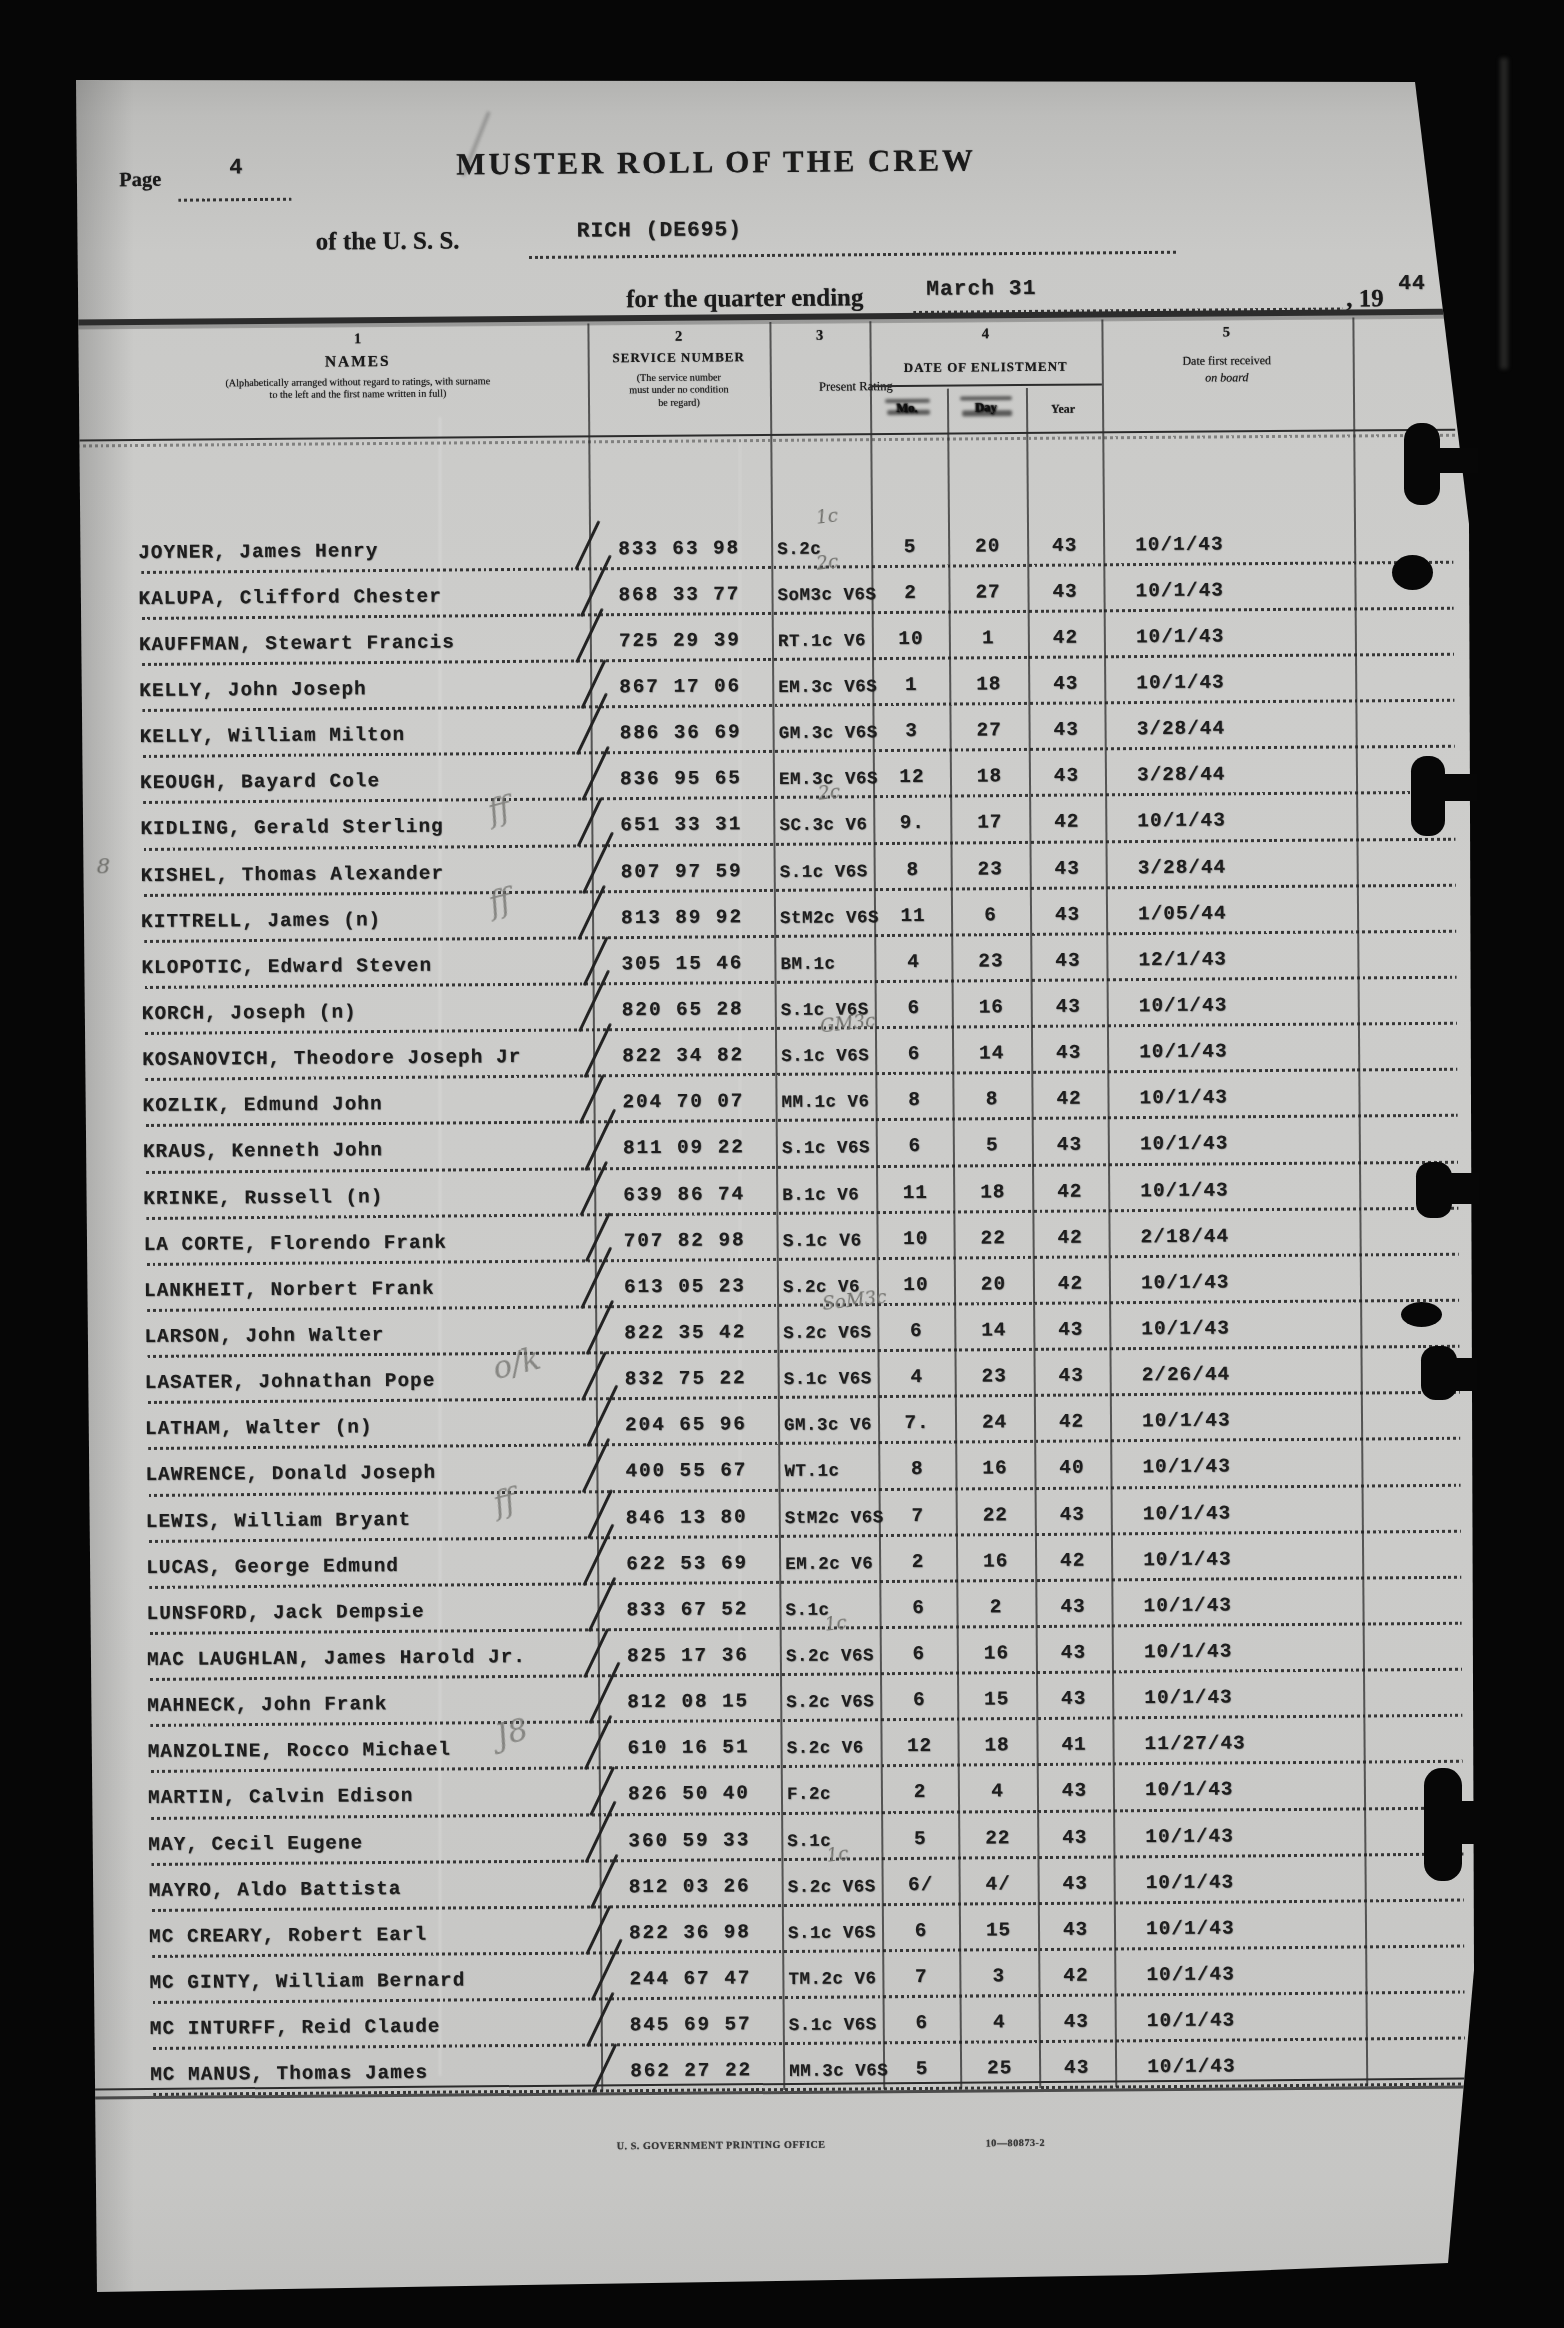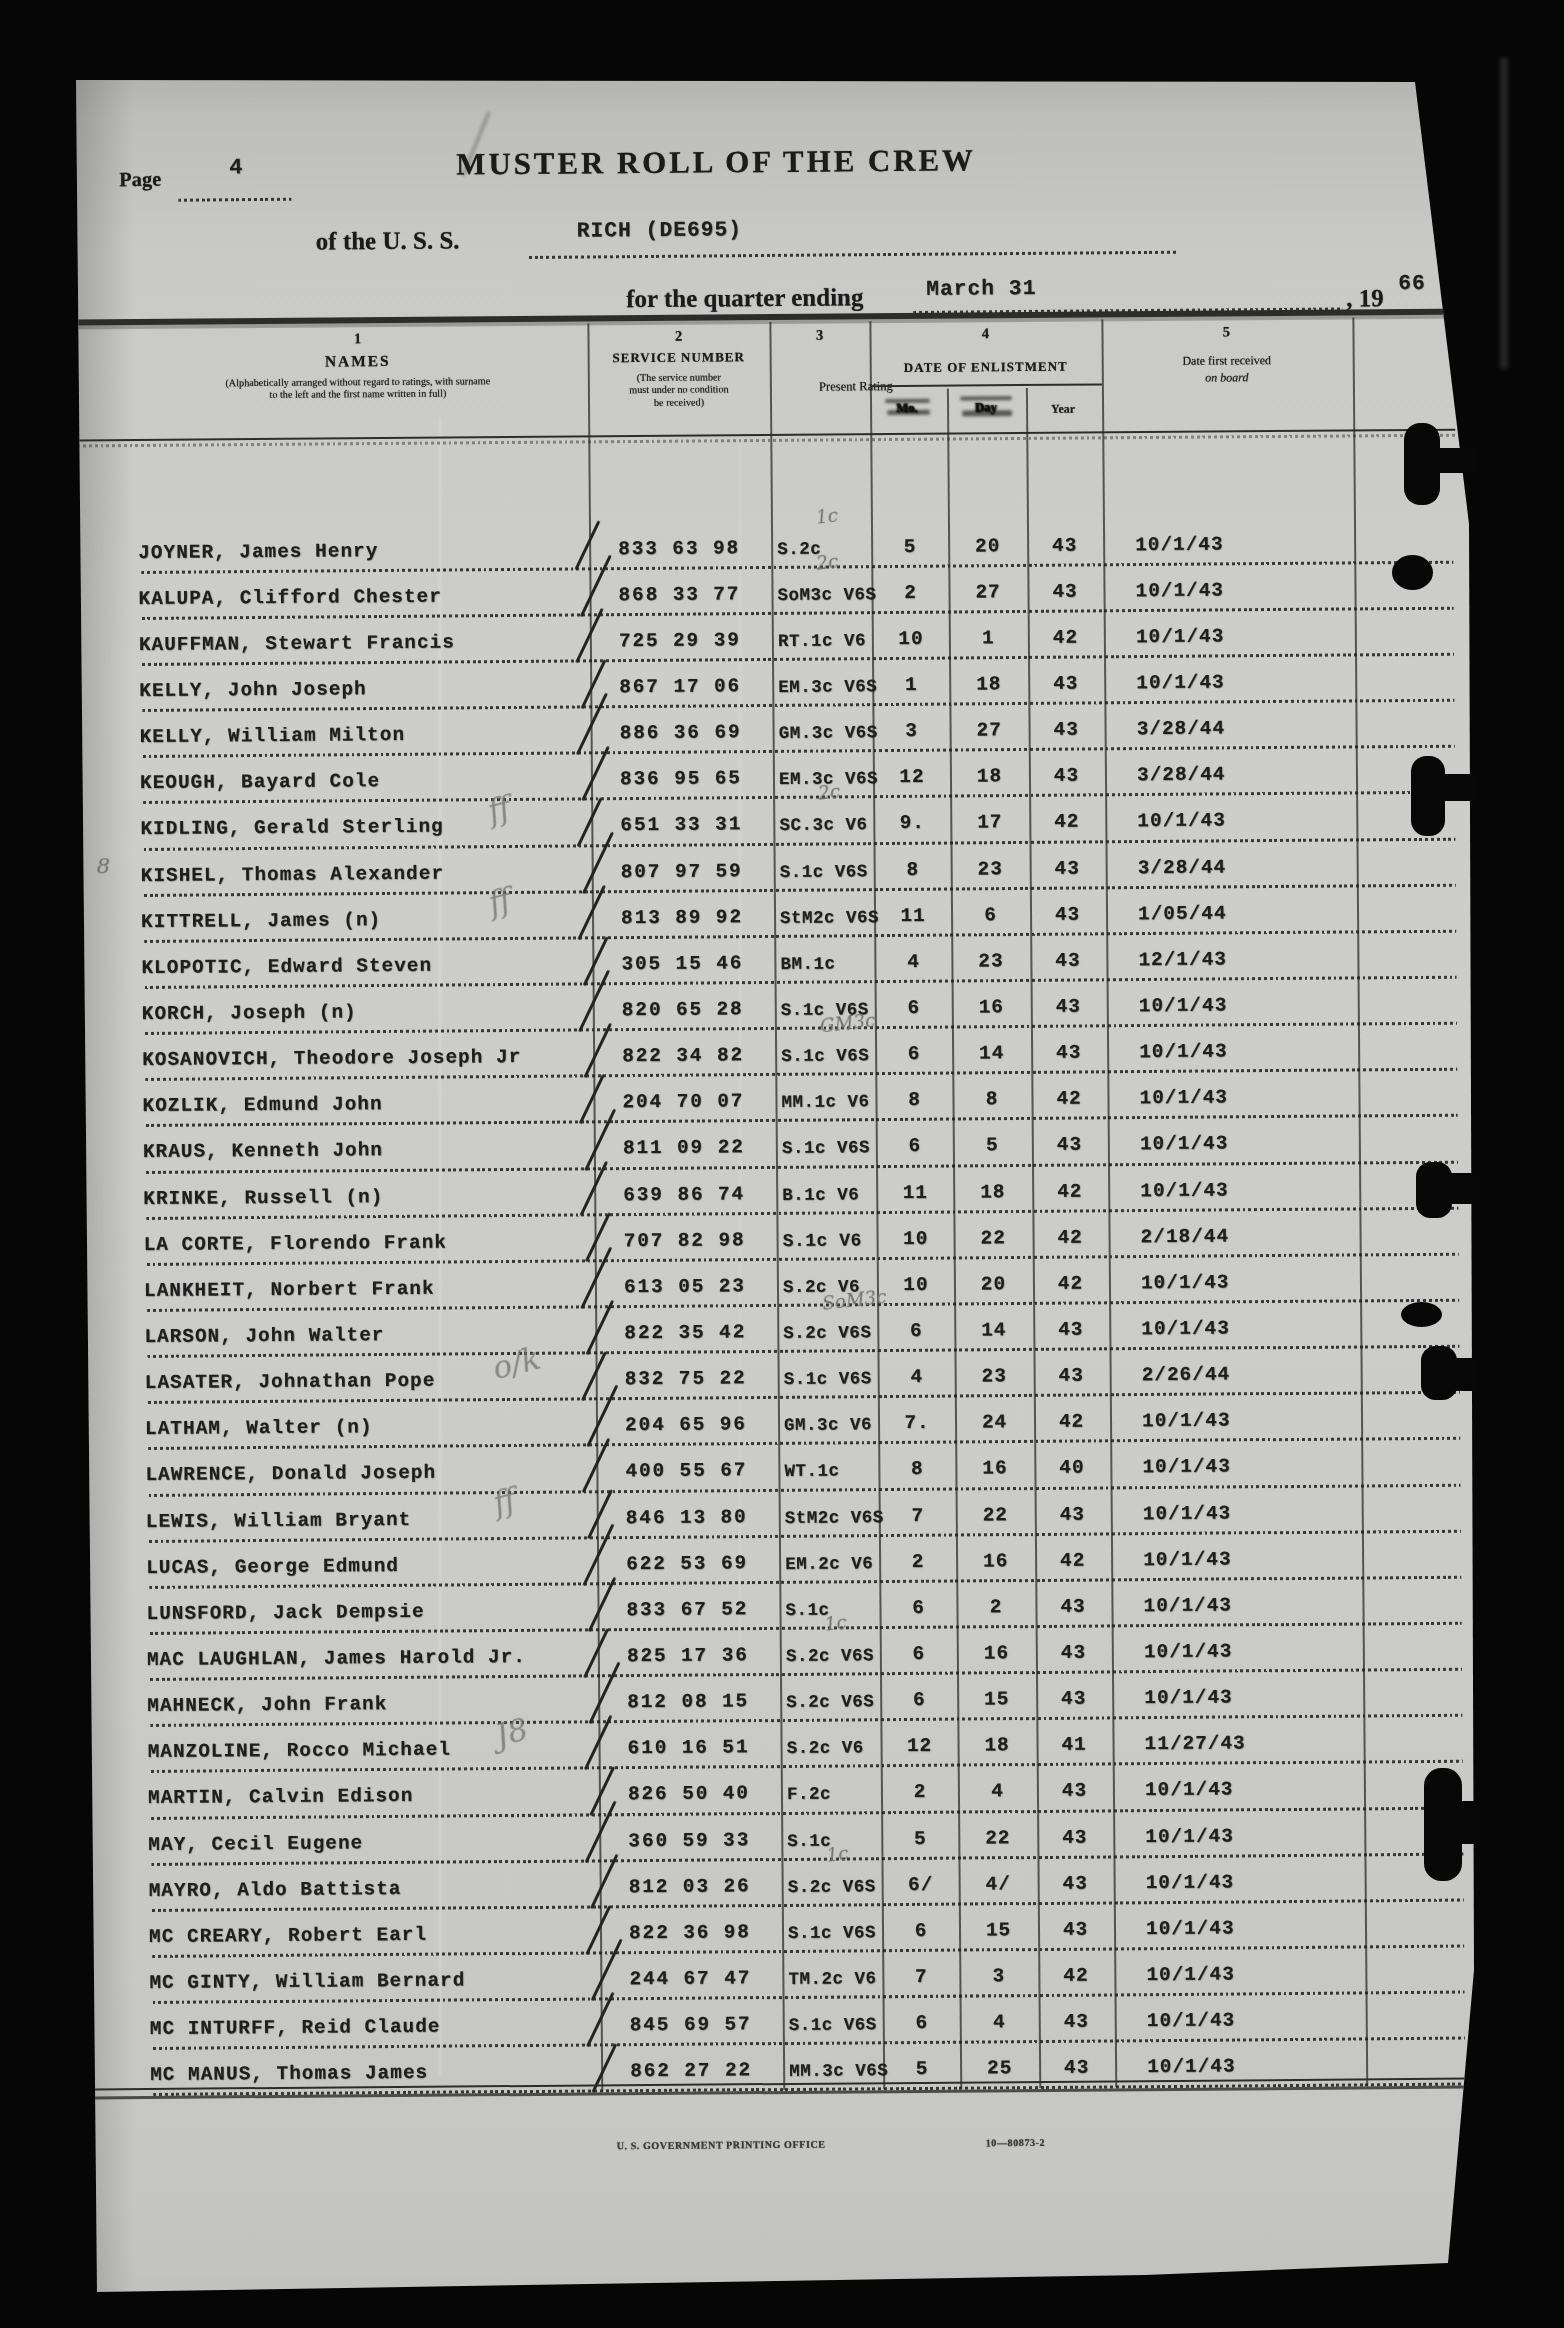--- a/index.html
+++ b/index.html
@@ -52,21 +52,21 @@
       <div class="p" style="left:464px;top:144px;font-size:31px;font-weight:bold;letter-spacing:2.9px;">MUSTER ROLL OF THE CREW</div>
 
       <div class="p" style="left:323px;top:224px;font-size:25px;font-weight:bold;">of the U. S. S.</div>
       <div class="t" style="left:584px;top:219px;font-size:21.3px;">RICH (DE695)</div>
       <div class="dotl" style="left:536px;top:254px;width:648px;"></div>
 
       <div class="p" style="left:633px;top:284px;font-size:25px;font-weight:bold;">for the quarter ending</div>
       <div class="t" style="left:933px;top:280px;font-size:21.3px;">March 31</div>
       <div class="dotl" style="left:920px;top:312px;width:429px;"></div>
       <div class="p" style="left:1353px;top:289px;font-size:25px;font-weight:bold;">, 19</div>
-      <div class="t" style="left:1405px;top:278px;font-size:21.3px;">66</div>
+      <div class="t" style="left:1405px;top:278px;font-size:21.3px;">44</div>
 
       <div class="hline" style="left:83px;top:314px;width:1378px;height:5.8px;filter:blur(0.5px);box-shadow:0 3.9px 0 rgba(40,40,40,.3);"></div>
 
       <div class="vline" style="left:594px;"></div>
       <div class="vline" style="left:776px;"></div>
       <div class="vline" style="left:876px;"></div>
       <div class="vline" style="left:953px;top:390px;height:1700px;"></div>
       <div class="vline" style="left:1032px;top:390px;height:1700px;"></div>
       <div class="vline" style="left:1108px;"></div>
       <div class="vline" style="left:1359px;"></div>
@@ -77,21 +77,21 @@
       <div class="p cntr" style="left:992px;top:327px;font-size:14.6px;font-weight:bold;">4</div>
       <div class="p cntr" style="left:1233px;top:327px;font-size:14.6px;font-weight:bold;">5</div>
 
       <div class="p cntr" style="left:364px;top:349px;font-size:15.5px;font-weight:bold;letter-spacing:1.9px;">NAMES</div>
       <div class="p cntr" style="left:364px;top:373px;font-size:10.2px;">(Alphabetically arranged without regard to ratings, with surname</div>
       <div class="p cntr" style="left:364px;top:385px;font-size:10.2px;">to the left and the first name written in full)</div>
 
       <div class="p cntr" style="left:685px;top:349px;font-size:13px;font-weight:bold;letter-spacing:1px;">SERVICE NUMBER</div>
       <div class="p cntr" style="left:685px;top:371px;font-size:10.2px;">(The service number</div>
       <div class="p cntr" style="left:685px;top:383px;font-size:10.2px;">must under no condition</div>
-      <div class="p cntr" style="left:685px;top:396px;font-size:10.2px;">be received)</div>
+      <div class="p cntr" style="left:685px;top:396px;font-size:10.2px;">be regard)</div>
 
       <div class="p cntr" style="left:826px;top:380px;font-size:12.6px;margin-left:36px;">Present Rating</div>
 
       <div class="p cntr" style="left:992px;top:361px;font-size:13px;font-weight:bold;letter-spacing:1px;">DATE OF ENLISTMENT</div>
       <div class="hline" style="left:876px;top:386px;width:232px;height:1.9px;"></div>
       <div class="smudgebar" style="left:891px;top:400px;width:45px;height:3.9px;"></div>
       <div class="smudgebar" style="left:966px;top:398px;width:52px;height:3.9px;"></div>
       <div class="p cntr smudged" style="left:913px;top:402px;font-size:12.6px;font-weight:bold;">Mo.</div>
       <div class="p cntr smudged" style="left:992px;top:402px;font-size:12.6px;font-weight:bold;">Day</div>
       <div class="smudgebar" style="left:893px;top:411px;width:43px;height:4.9px;"></div>

